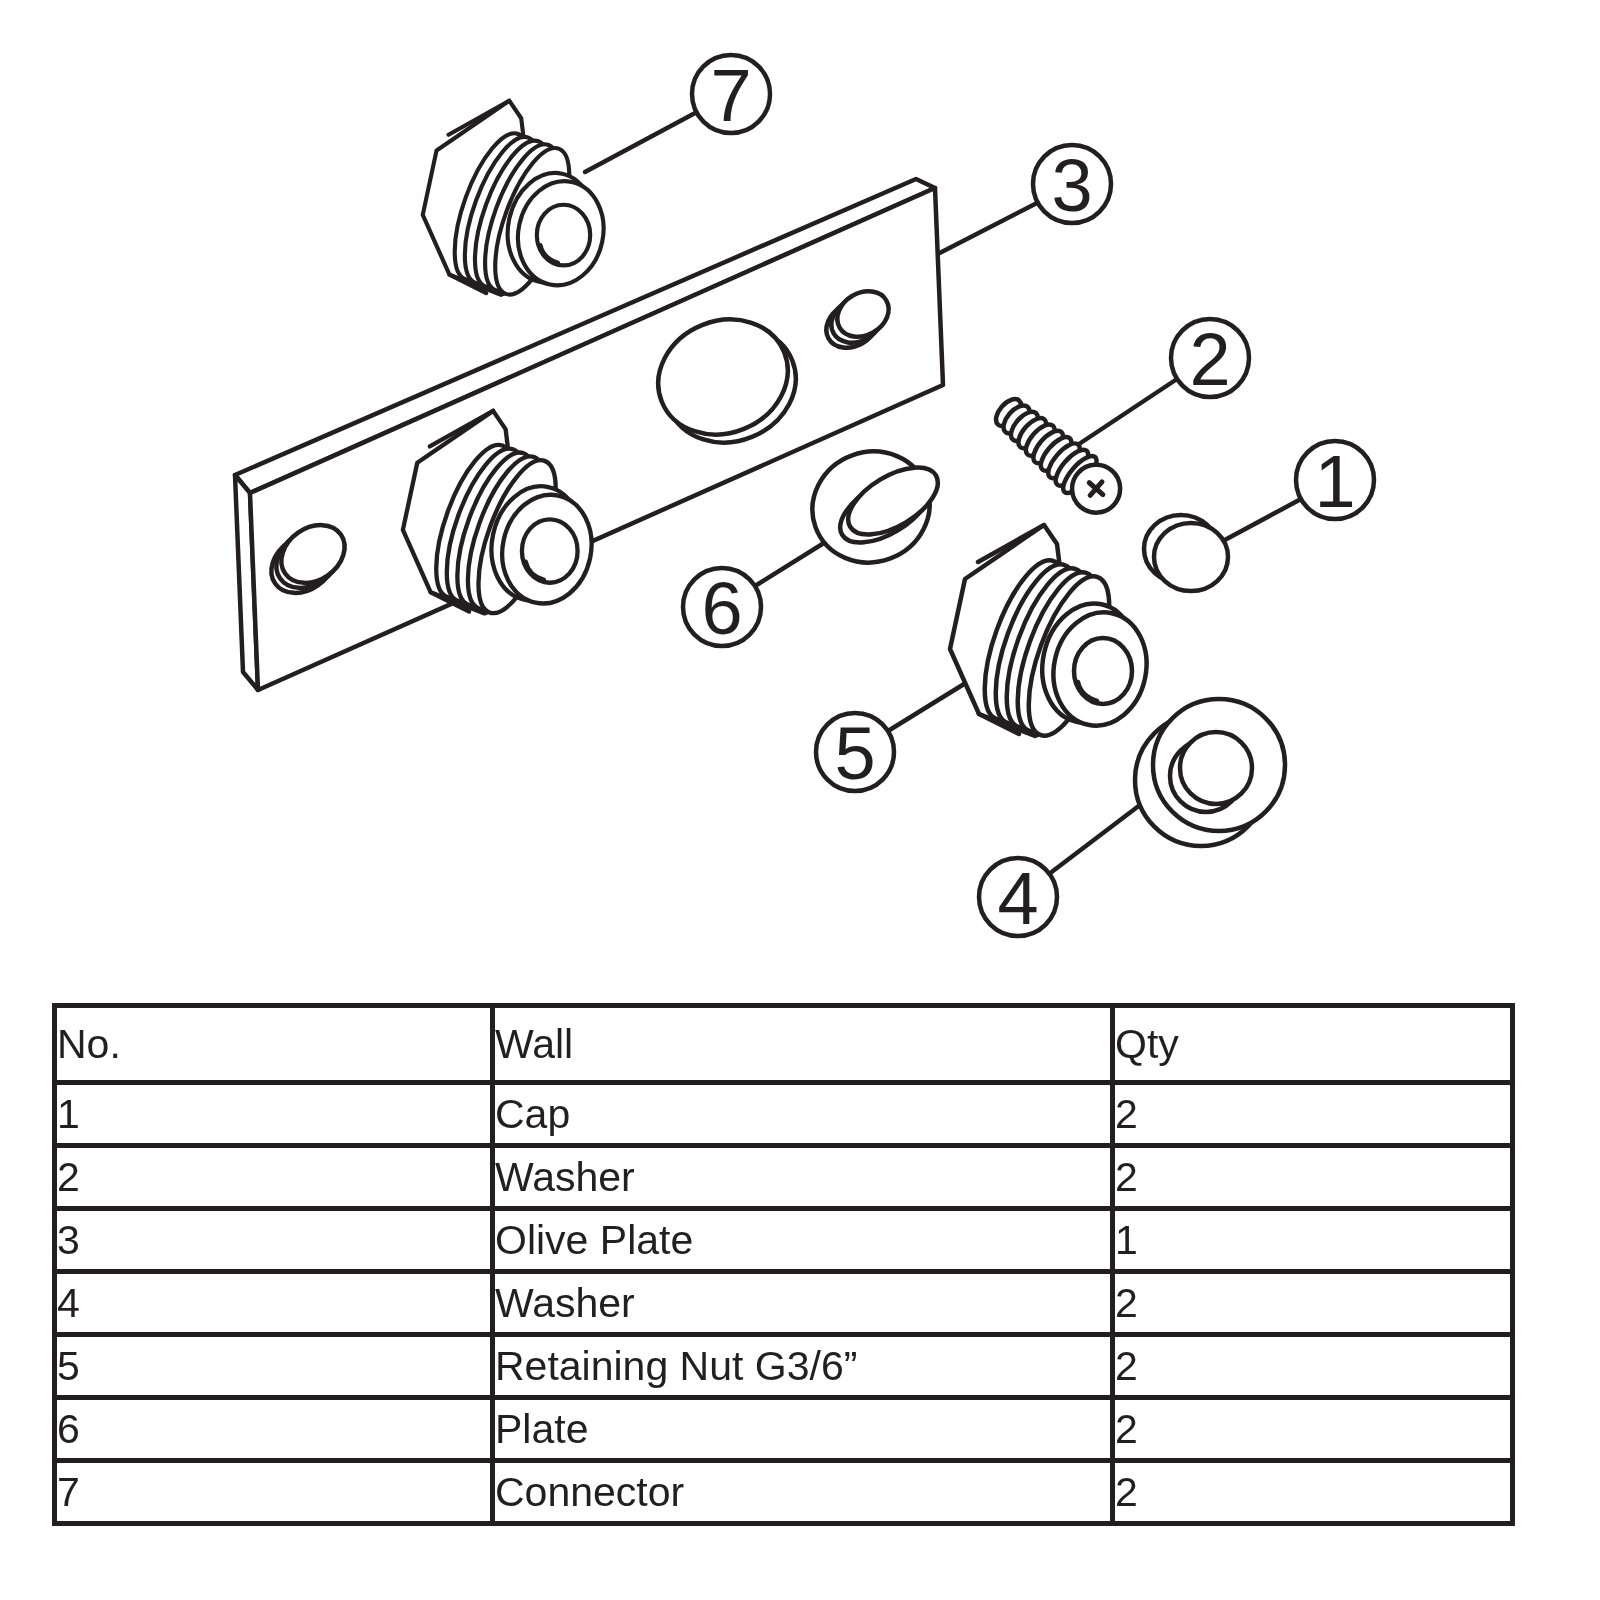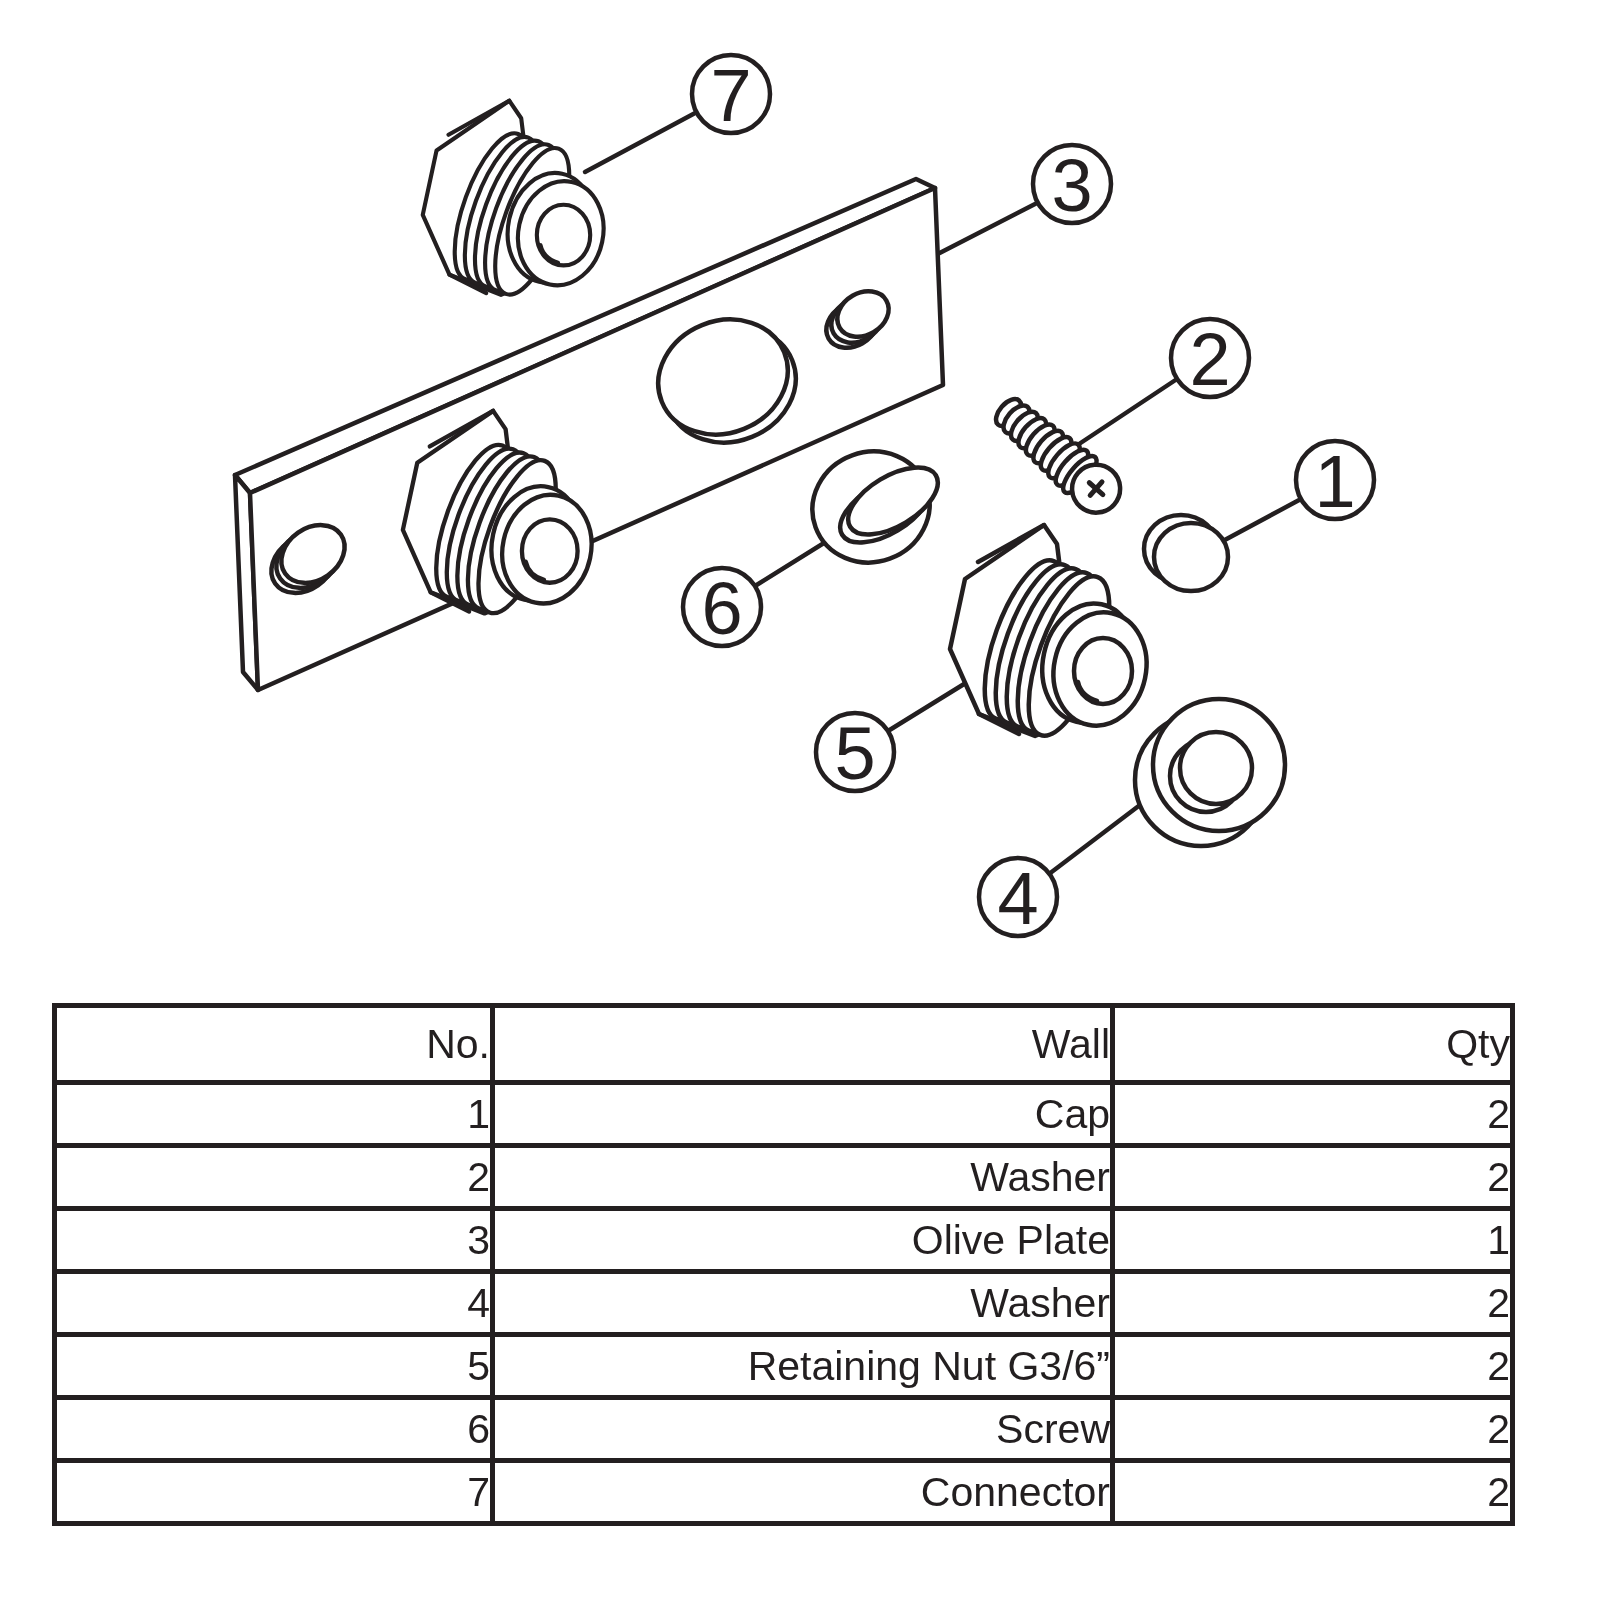--- a/index.html
+++ b/index.html
@@ -2,21 +2,21 @@
 <html><head>
 <meta charset="utf-8">
 <style>
   html,body{margin:0;padding:0;background:#ffffff;}
   #page{position:relative;width:1600px;height:1600px;background:#ffffff;overflow:hidden;
         font-family:"Liberation Sans",sans-serif;color:#231f20;}
   #diagram{position:absolute;left:0;top:0;}
   .callout-num{font-family:"Liberation Sans",sans-serif;font-size:74px;fill:#231f20;}
   #parts-table{position:absolute;left:52px;top:1003px;width:1458px;
                border-collapse:collapse;table-layout:fixed;}
-  #parts-table td{border:5px solid #231f20;text-align:right;vertical-align:middle;
+  #parts-table td{border:5px solid #231f20;text-align:left;vertical-align:middle;
                   font-size:41px;color:#231f20;background:#ffffff;padding:0;}
   #parts-table tr.hdr td{height:72px;}
   #parts-table tr.row td{height:58px;}
 </style>
 </head>
 <body>
 
 <div id="page">
 
   <svg id="diagram" width="1600" height="960" viewBox="0 0 1600 960" fill="none" stroke="#231f20" stroke-width="4.5" stroke-linecap="round" stroke-linejoin="round">
@@ -180,21 +180,21 @@
       <td>Washer</td>
       <td>2</td>
     </tr>
     <tr class="row">
       <td>5</td>
       <td>Retaining Nut G3/6”</td>
       <td>2</td>
     </tr>
     <tr class="row">
       <td>6</td>
-      <td>Screw</td>
+      <td>Plate</td>
       <td>2</td>
     </tr>
     <tr class="row">
       <td>7</td>
       <td>Connector</td>
       <td>2</td>
     </tr>
   </tbody>
     </table>
 

